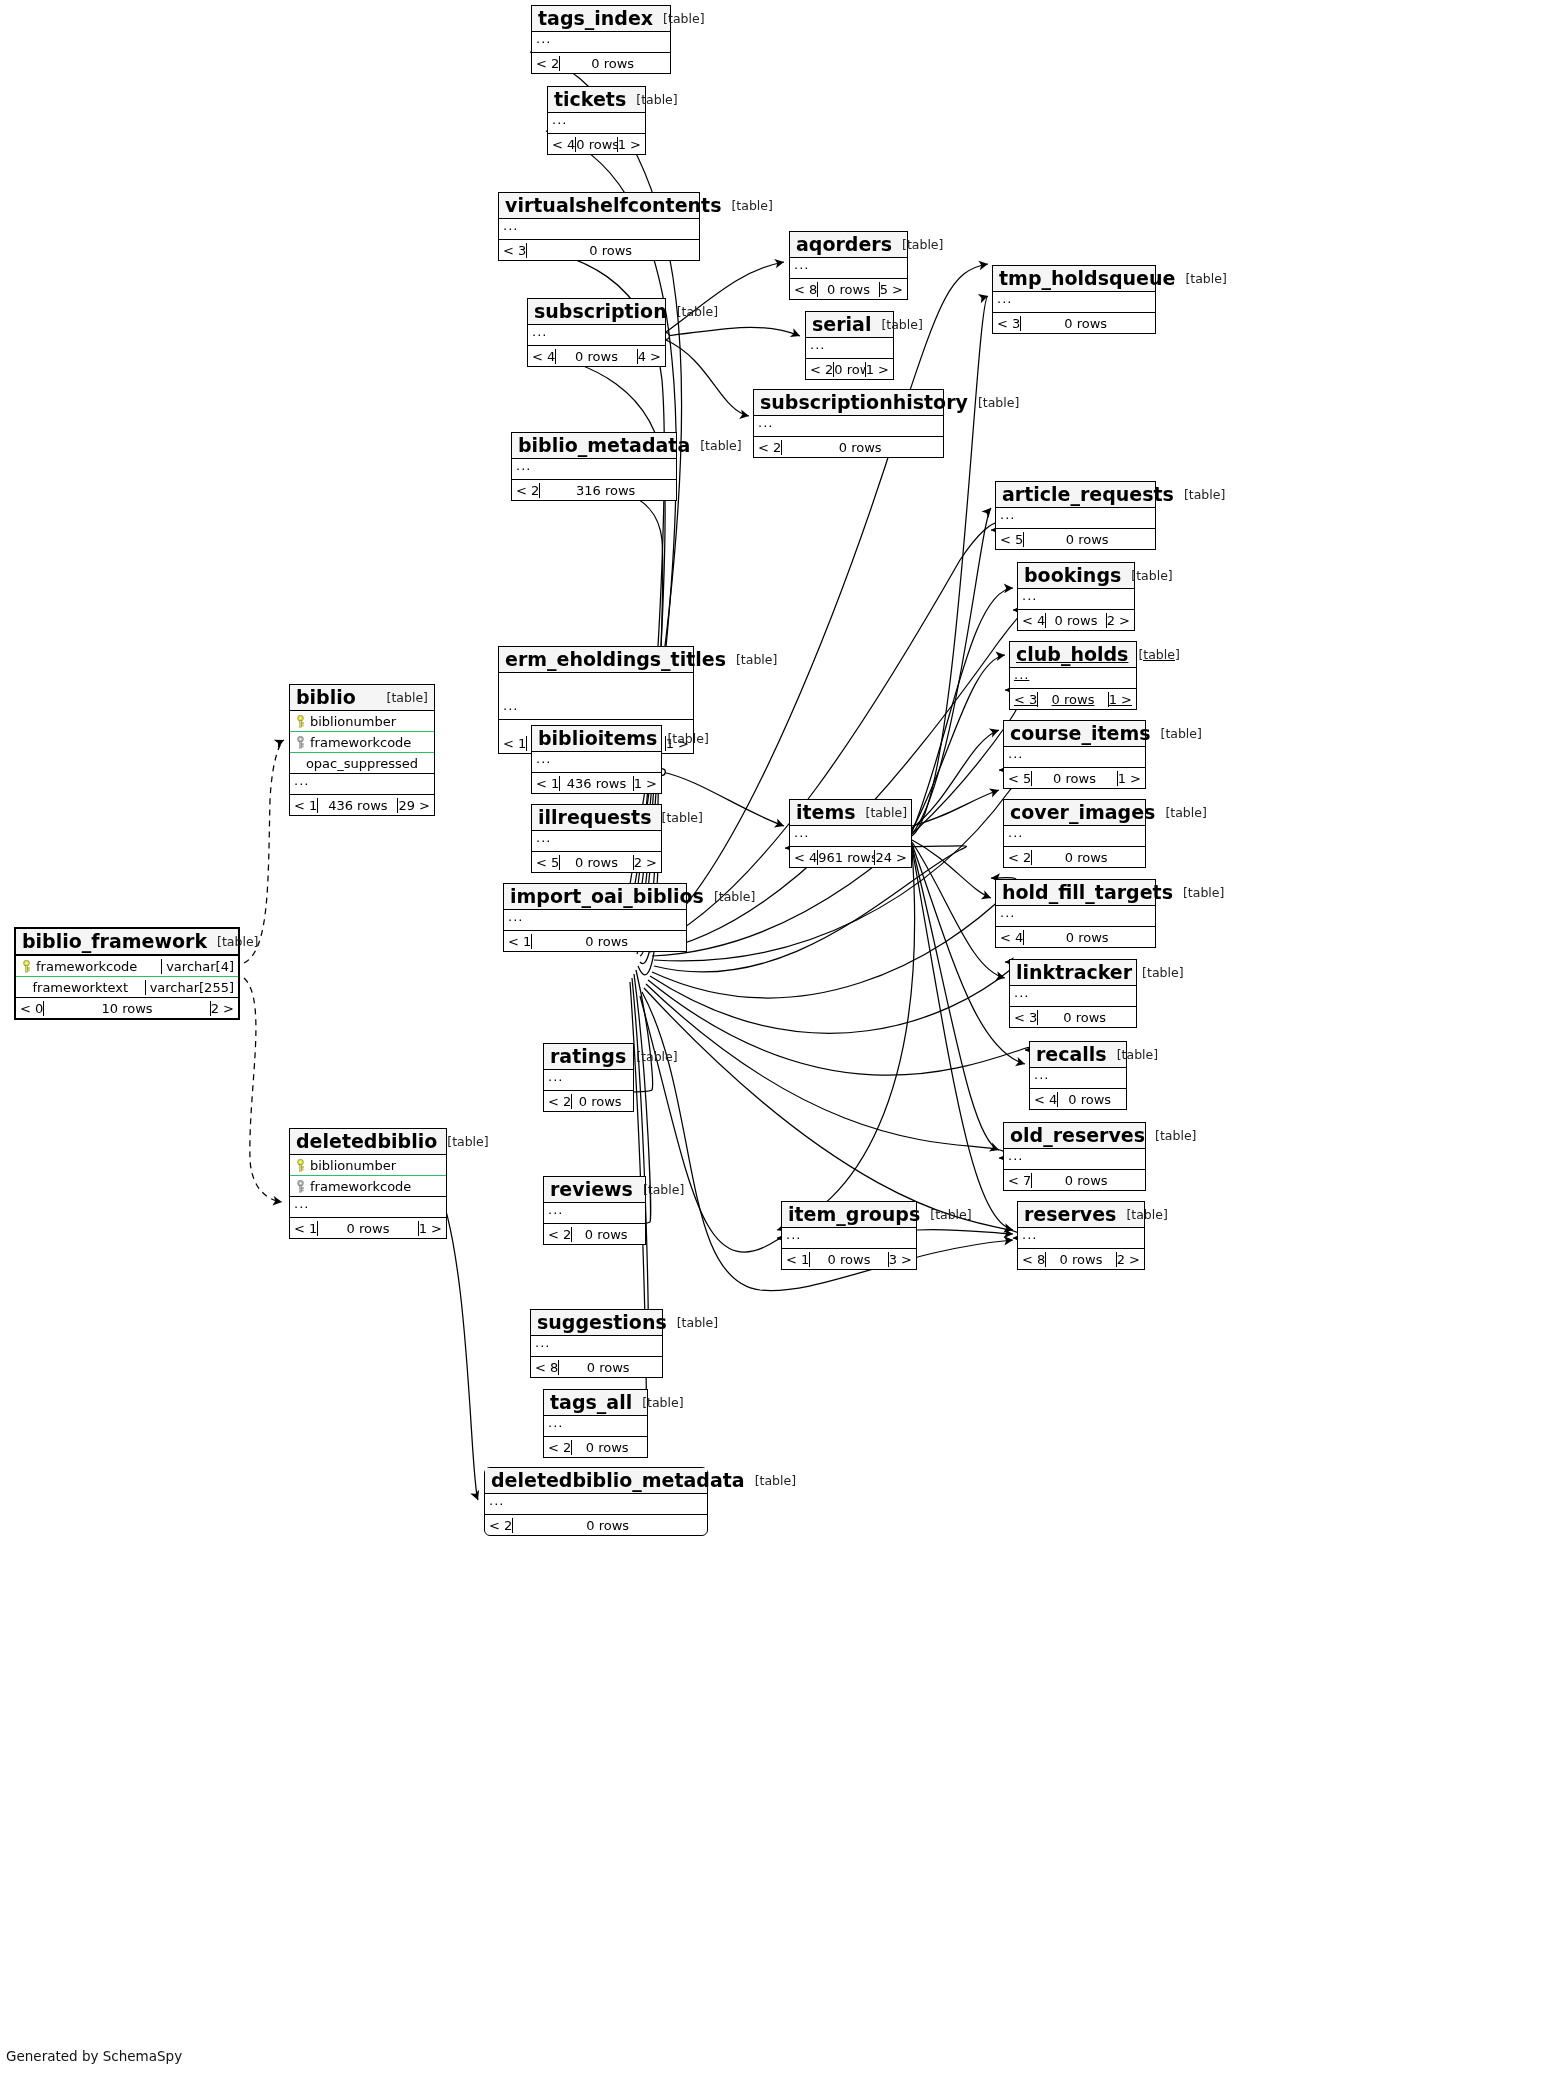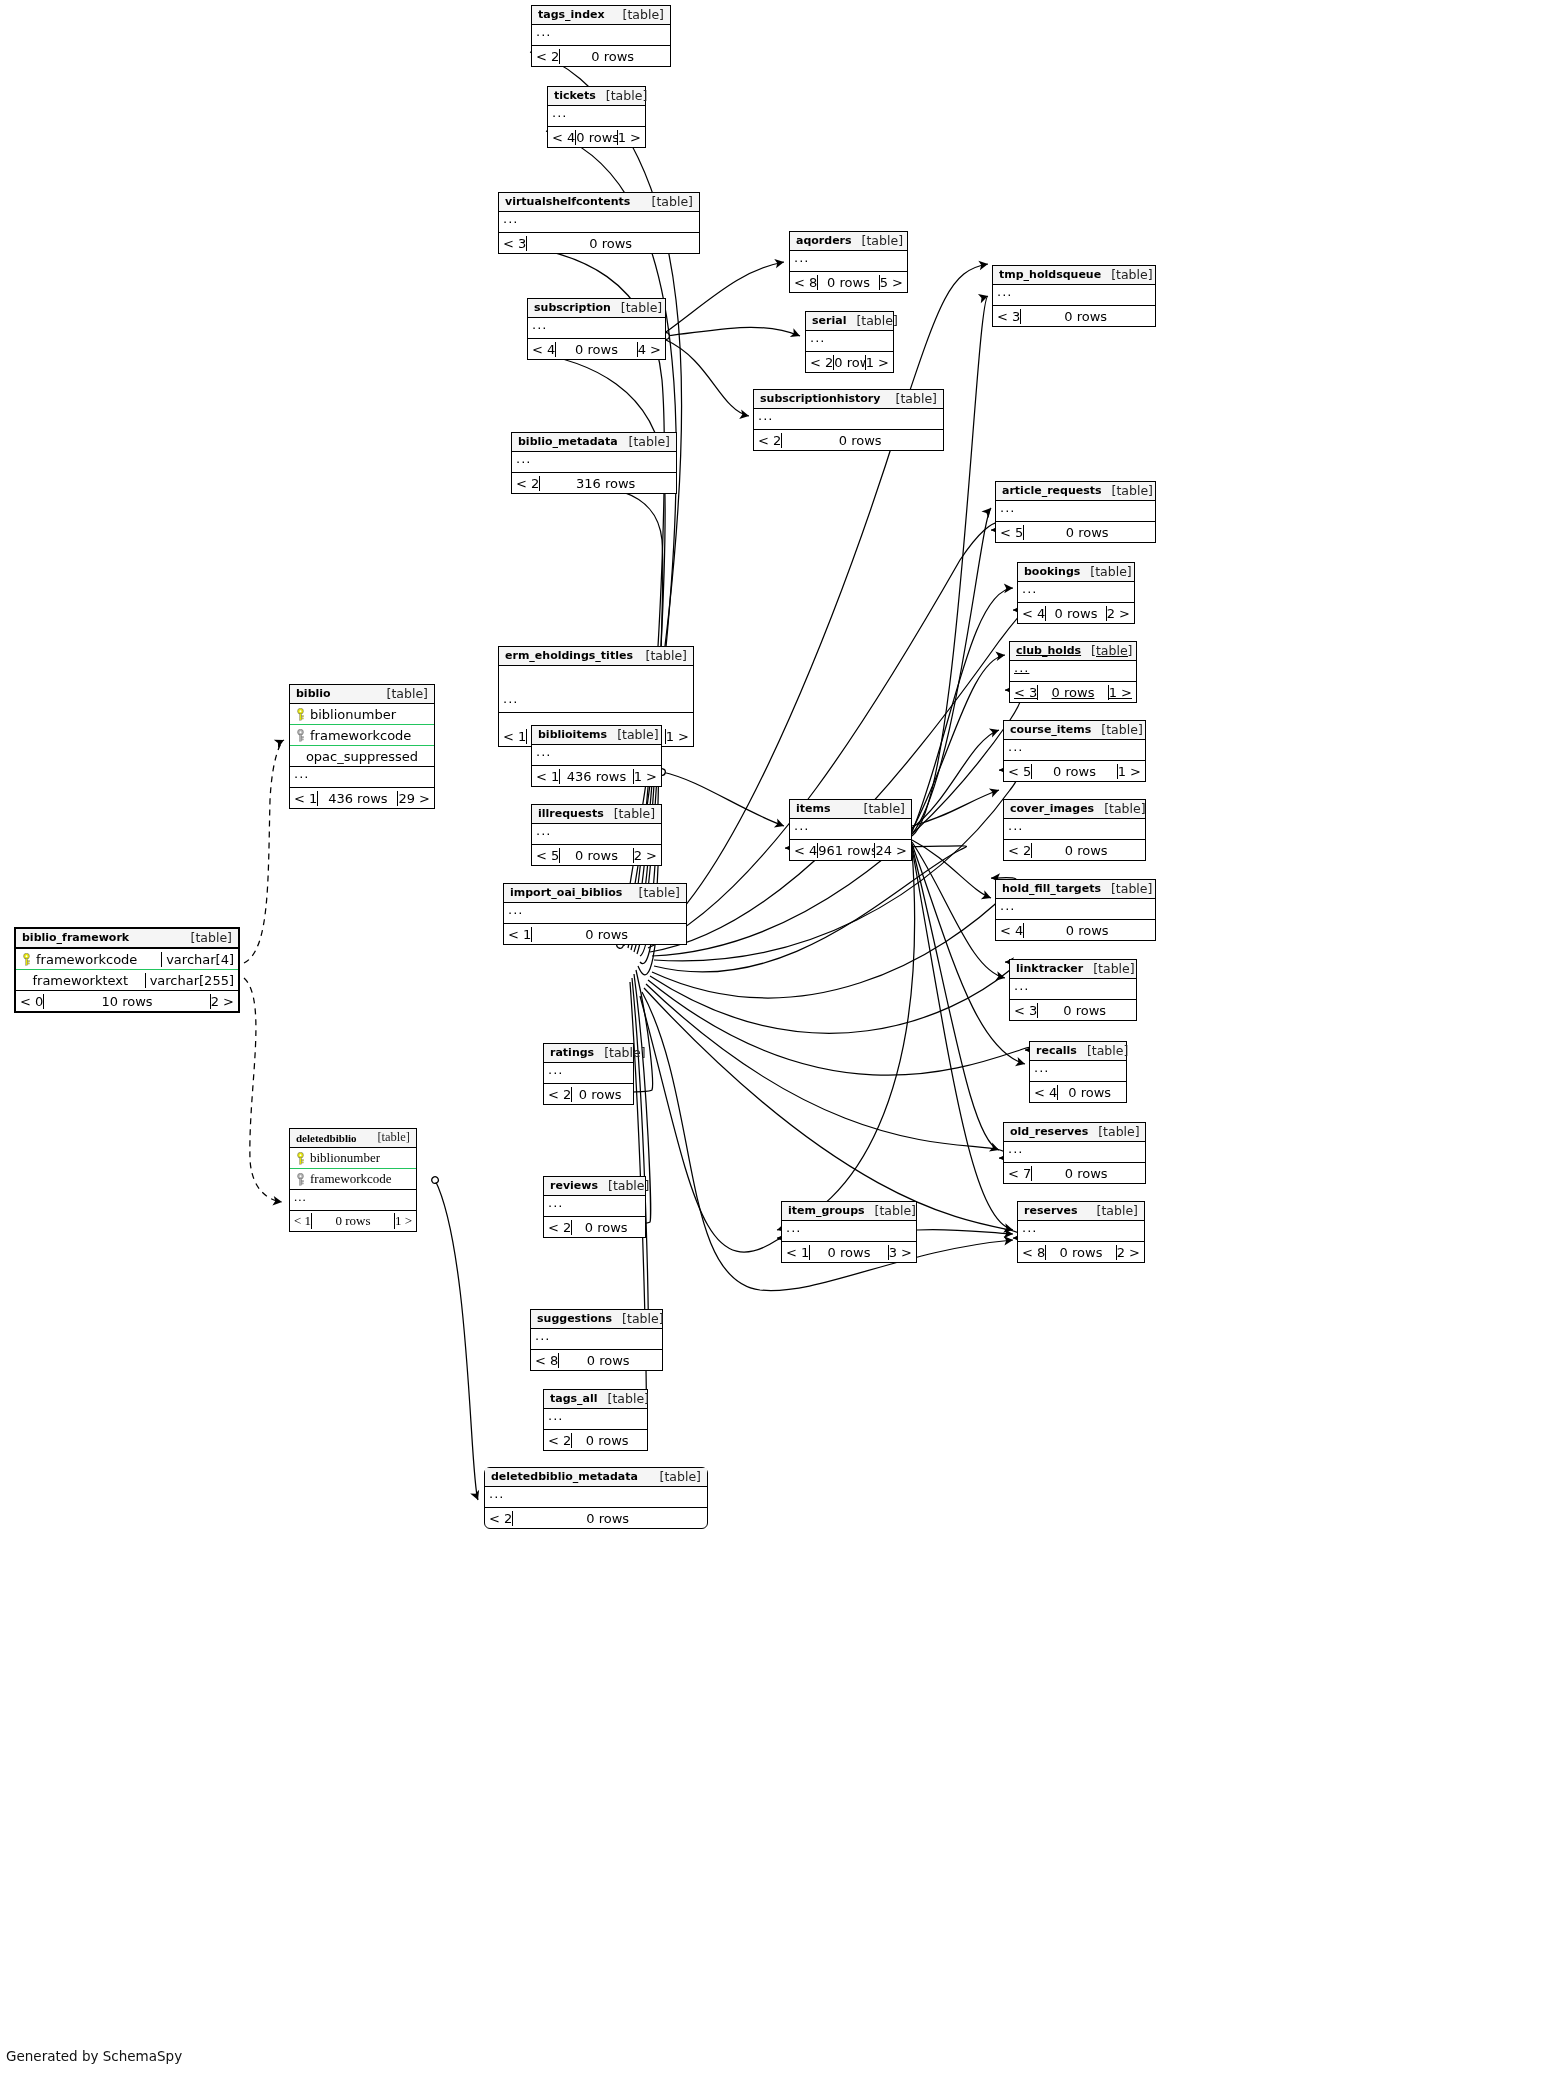--- a/index.html
+++ b/index.html
@@ -9,21 +9,21 @@
   #edges{position:absolute;left:0;top:0;width:1561px;height:2088px;pointer-events:none;}
 
   .tbl{position:absolute;box-sizing:border-box;background:#ffffff;
        border:1px solid #000000;display:flex;flex-direction:column;}
   .tbl.focal{border:2px solid #000000;}
 
   .tbl .hdr{display:flex;align-items:center;justify-content:space-between;
             background:#f5f5f5;border-bottom:1px solid #000;
             padding:1px 6px 2px 6px;white-space:nowrap;}
   .tbl.focal .hdr{border-bottom:2px solid #000;}
-  .tbl .tname{font-weight:bold;font-size:11px;color:#000;letter-spacing:0;}
+  .tbl .tname{font-weight:bold;font-size:19px;color:#000;letter-spacing:0;}
   .tbl .tkind{font-size:12.5px;color:#222;margin-left:10px;font-weight:normal;}
 
   .tbl .colrow{display:flex;align-items:center;border-bottom:1px solid #22c55e;
                font-size:13px;color:#000;min-height:21px;box-sizing:border-box;}
   .tbl .colrow:last-of-type{border-bottom:1px solid #000;}
   .tbl .colname{flex:1;display:flex;align-items:center;padding-left:5px;
                 white-space:nowrap;overflow:hidden;}
   .tbl .colname.center{justify-content:center;padding-left:0;}
   .tbl .coltype{border-left:1px solid #000;padding:0 4px;white-space:nowrap;}
 
@@ -497,21 +497,21 @@
       <span class="tkind">[table]</span>
     </div>
     <div class="cols"></div>
     <div class="ellipsis">...</div>
     <div class="foot">
       <div class="fl">&lt; 7</div>
       <div class="fm">0 rows</div>
       <div class="fr"></div>
     </div>
   </div>
-      <div class="tbl" style="left: 289px; top: 1128px; width: 128px; font-family: Liberation Serif, serif;">
+      <div class="tbl" style="left: 289px; top: 1128px; width: 158px;">
     <div class="hdr">
       <span class="tname">deletedbiblio</span>
       <span class="tkind">[table]</span>
     </div>
     <div class="cols">
           <div class="colrow">
             <div class="colname">
               <svg class="keyicon" viewBox="0 0 11 14">
                 <circle cx="5.5" cy="3.4" r="3.1" fill="#e8e800" stroke="#777" stroke-width="0.7"></circle>
                 <circle cx="5.5" cy="3.4" r="1.05" fill="#fff"></circle>

